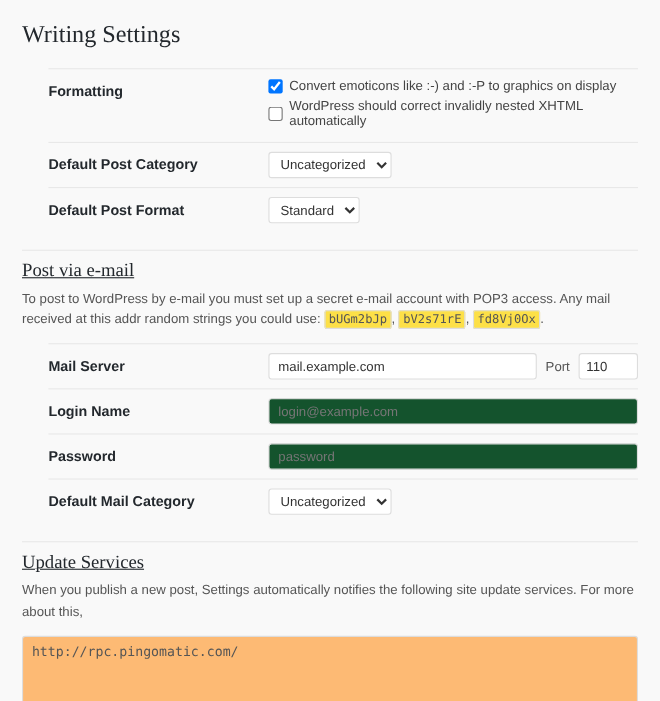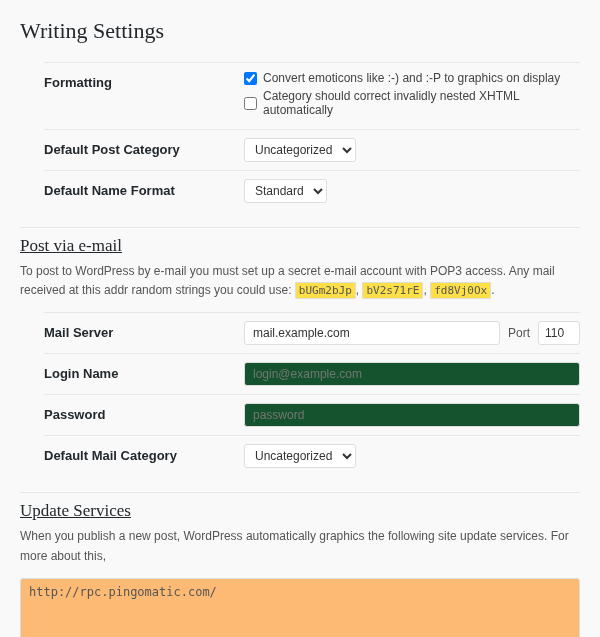--- a/index.html
+++ b/index.html
@@ -114,21 +114,21 @@
       font-size: 12px;
       border-radius: 3px;
       color: #333;
     }
     .port-label {
       font-size: 12px;
       color: #555;
       white-space: nowrap;
     }
     .port-input {
-      width: 42px;
+      width: 54px;
       padding: 4px 6px;
       border: 1px solid #ddd;
       background: #fff;
       font-size: 12px;
       border-radius: 3px;
       color: #333;
     }
     .textarea-field {
       width: 100%;
       height: 70px;
@@ -157,36 +157,36 @@
 
   <div class="settings-row">
     <div class="settings-label">Formatting</div>
     <div class="settings-control">
       <div class="checkbox-row">
         <input type="checkbox" checked="" style="">
         <span class="checkbox-label">Convert emoticons like :-) and :-P to graphics on display</span>
       </div>
       <div class="checkbox-row">
         <input type="checkbox" style="">
-        <span class="checkbox-label">Category should correct invalidly nested XHTML automatically</span>
+        <span class="checkbox-label">WordPress should correct invalidly nested XHTML automatically</span>
       </div>
     </div>
   </div>
 
   <div class="settings-row">
     <div class="settings-label">Default Post Category</div>
     <div class="settings-control">
       <select>
         <option>Uncategorized</option>
       </select>
     </div>
   </div>
 
   <div class="settings-row">
-    <div class="settings-label">Default Name Format</div>
+    <div class="settings-label">Default Post Format</div>
     <div class="settings-control">
       <select>
         <option>Standard</option>
       </select>
     </div>
   </div>
 
   <div class="post-email-section">
     <h2 class="section-title">Post via e-mail</h2>
     <p class="section-desc">
@@ -226,17 +226,17 @@
     <div class="settings-label">Default Mail Category</div>
     <div class="settings-control">
       <select>
         <option>Uncategorized</option>
       </select>
     </div>
   </div>
 
   <div class="update-section">
     <h2 class="section-title">Update Services</h2>
-    <p class="section-desc">When you publish a new post, WordPress automatically graphics the following site update services. For more about this,</p>
+    <p class="section-desc">When you publish a new post, Settings automatically notifies the following site update services. For more about this,</p>
     <textarea class="textarea-field" style="">http://rpc.pingomatic.com/</textarea>
   </div>
 
 </div>
 
 </body></html>

